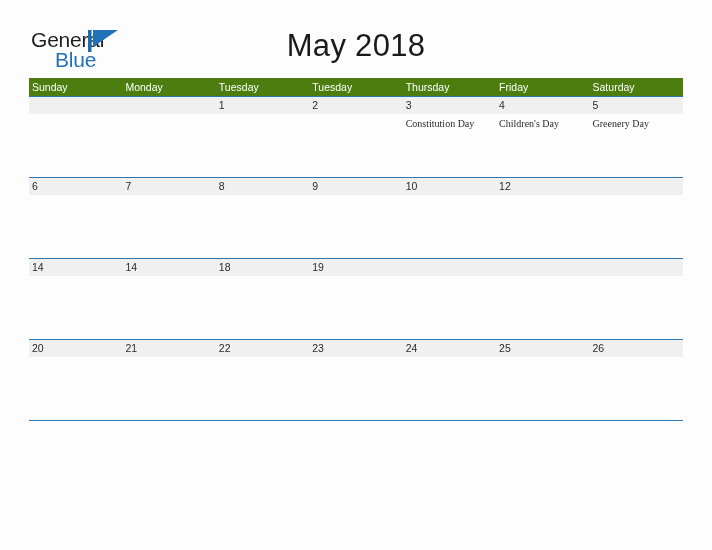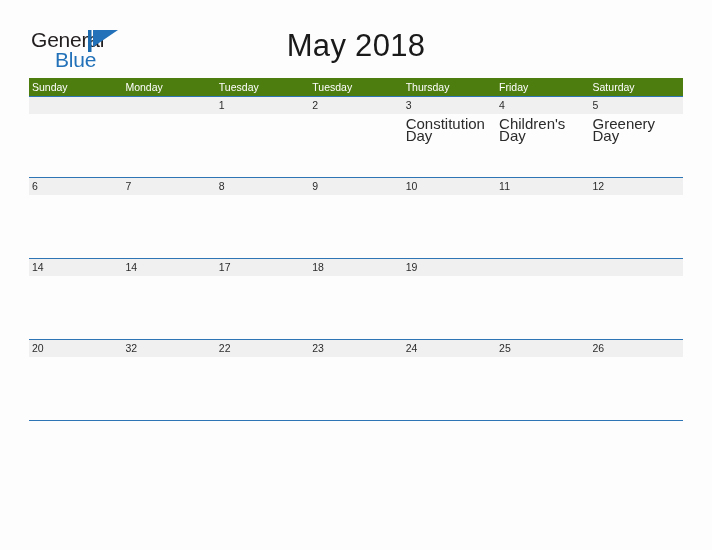--- a/index.html
+++ b/index.html
@@ -138,24 +138,24 @@
     padding-left: 3px;
     box-sizing: border-box;
     font-family: "Liberation Sans", sans-serif;
   }
 
   .event-cell {
     width: 93.43px;
     height: 62px;
     padding: 4px 4px 0 3px;
     box-sizing: border-box;
-    font-size: 15px;
+    font-size: 10px;
     line-height: 12px;
     color: #2b2b2b;
-    font-family: Liberation Sans, sans-serif;
+    font-family: Liberation Serif, serif;
   }
 </style>
 </head>
 <body>
 
 <div class="topbar">
 
   <div class="logo">
     <span class="logo-general">General</span>
     <span class="logo-flag">
@@ -206,57 +206,55 @@
     </div>
   </div>
 
   <div class="week-row">
     <div class="day-band">
       <div class="daynum-cell">6</div>
       <div class="daynum-cell">7</div>
       <div class="daynum-cell">8</div>
       <div class="daynum-cell">9</div>
       <div class="daynum-cell">10</div>
-      <div class="daynum-cell">11</div>
       <div class="daynum-cell">12</div>
     </div>
     <div class="day-body">
       <div class="event-cell"></div>
       <div class="event-cell"></div>
       <div class="event-cell"></div>
       <div class="event-cell"></div>
       <div class="event-cell"></div>
       <div class="event-cell"></div>
       <div class="event-cell"></div>
     </div>
   </div>
 
   <div class="week-row">
     <div class="day-band">
       <div class="daynum-cell">14</div>
       <div class="daynum-cell">14</div>
-      <div class="daynum-cell">17</div>
       <div class="daynum-cell">18</div>
       <div class="daynum-cell">19</div>
     </div>
     <div class="day-body">
       <div class="event-cell"></div>
       <div class="event-cell"></div>
       <div class="event-cell"></div>
       <div class="event-cell"></div>
       <div class="event-cell"></div>
       <div class="event-cell"></div>
       <div class="event-cell"></div>
     </div>
   </div>
 
   <div class="week-row">
     <div class="day-band">
       <div class="daynum-cell">20</div>
-      <div class="daynum-cell">32</div>
+      <div class="daynum-cell">21</div>
       <div class="daynum-cell">22</div>
       <div class="daynum-cell">23</div>
       <div class="daynum-cell">24</div>
       <div class="daynum-cell">25</div>
       <div class="daynum-cell">26</div>
     </div>
     <div class="day-body">
       <div class="event-cell"></div>
       <div class="event-cell"></div>
       <div class="event-cell"></div>

